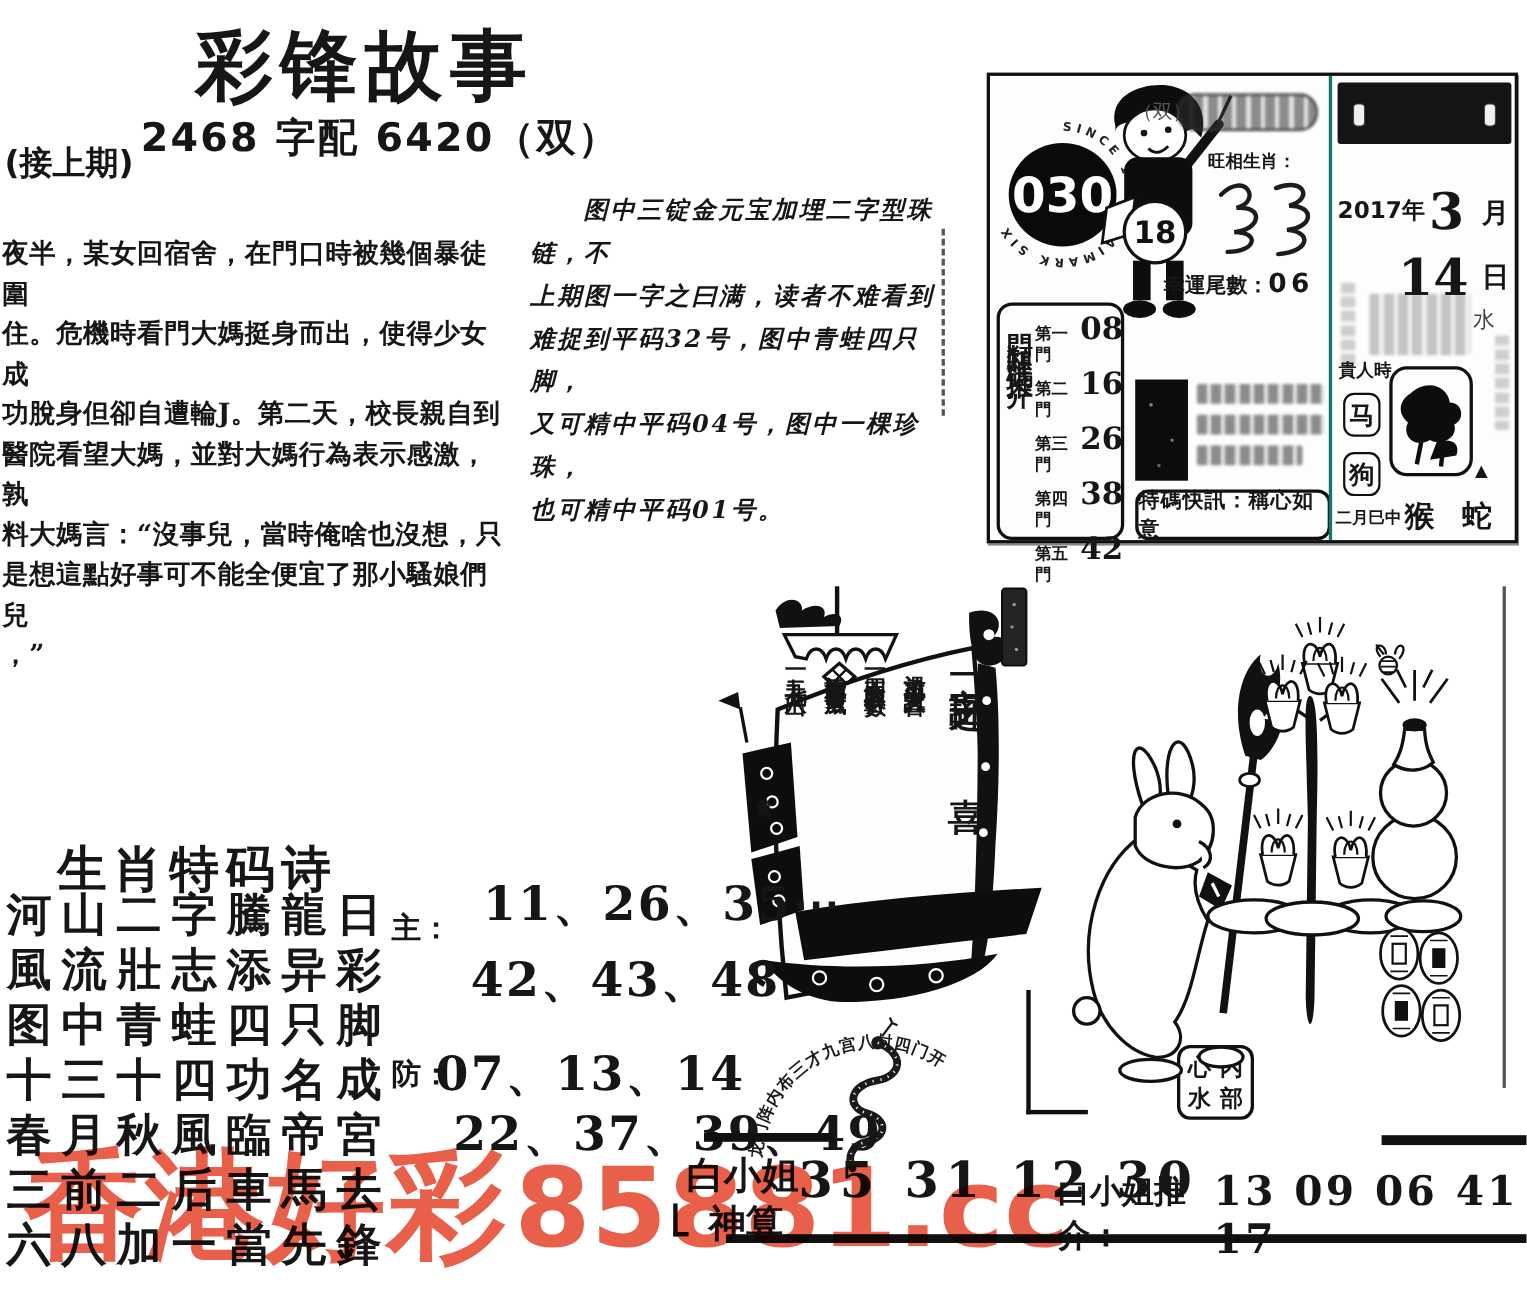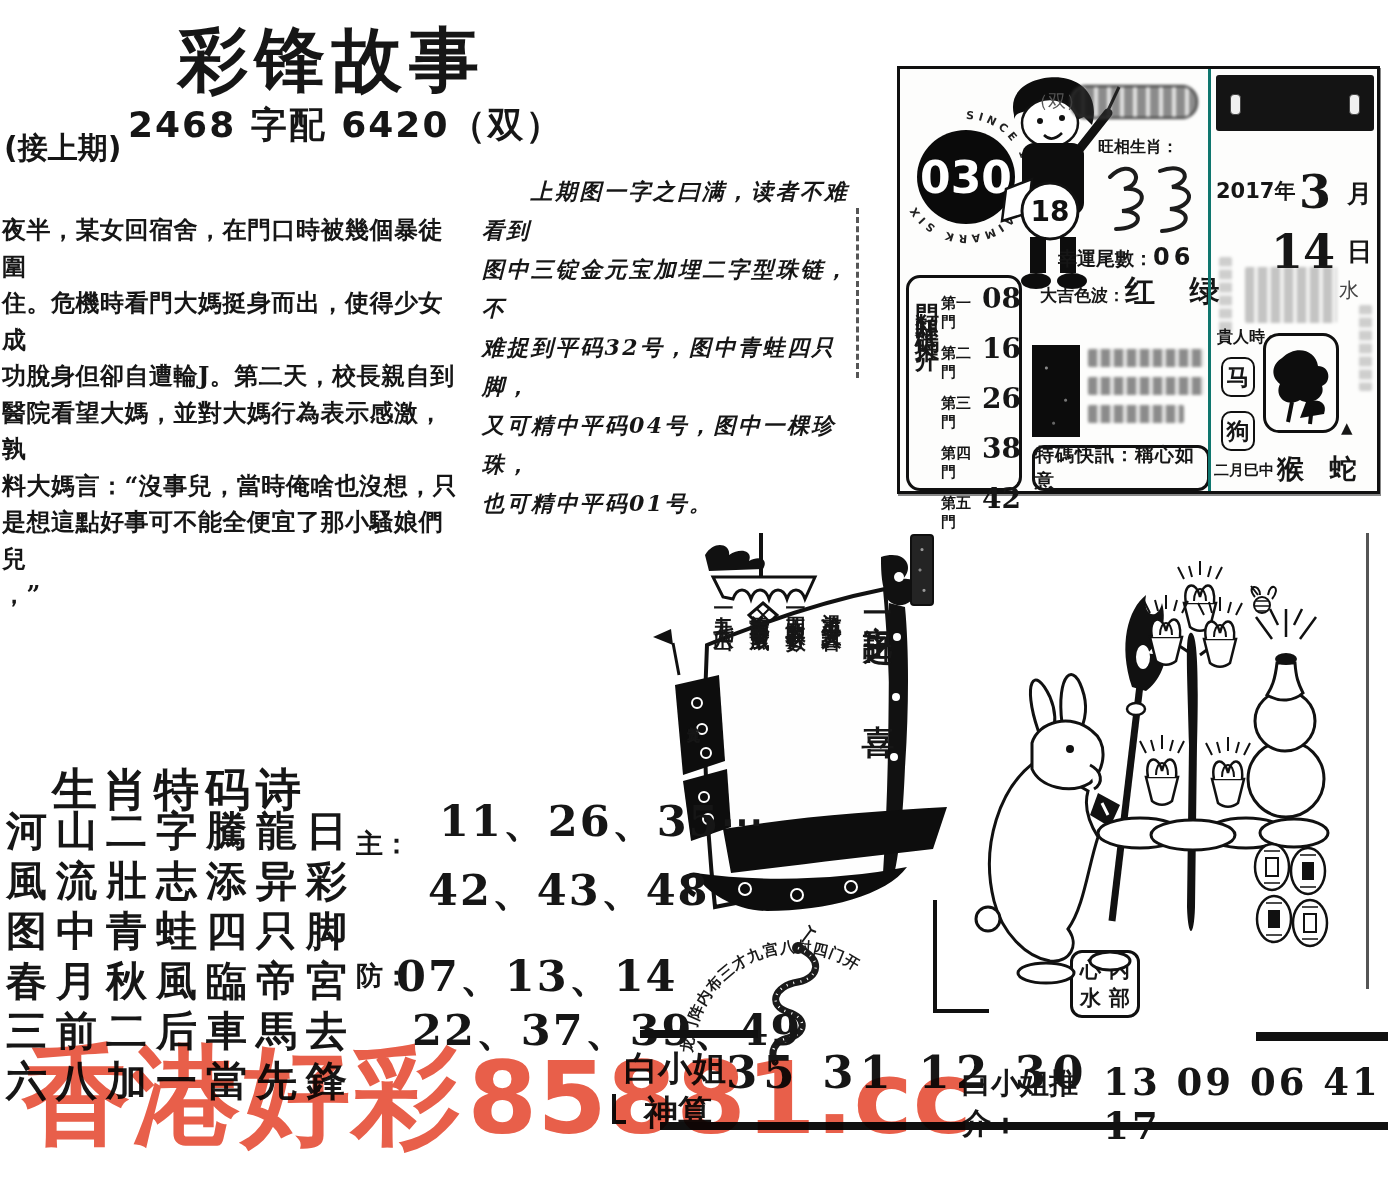--- a/index.html
+++ b/index.html
@@ -72,22 +72,22 @@
     <div class="ln">夜半，某女回宿舍，在門口時被幾個暴徒圍</div>
     <div class="ln">住。危機時看門大媽挺身而出，使得少女成</div>
     <div class="ln">功脫身但卻自遭輪J。第二天，校長親自到</div>
     <div class="ln">醫院看望大媽，並對大媽行為表示感激，孰</div>
     <div class="ln">料大媽言：“沒事兒，當時俺啥也沒想，只</div>
     <div class="ln">是想這點好事可不能全便宜了那小騷娘們兒</div>
     <div class="ln">，”</div>
   </div>
 
   <div class="abs review serif" style="left:482px;top:172px;width:385px;">
+    <div class="ln">图中三锭金元宝加埋二字型珠链，不</div>
     <div class="ln">上期图一字之曰满，读者不难看到</div>
-    <div class="ln">图中三锭金元宝加埋二字型珠链，不</div>
     <div class="ln">难捉到平码32号，图中青蛙四只脚，</div>
     <div class="ln">又可精中平码04号，图中一棵珍珠，</div>
     <div class="ln">也可精中平码01号。</div>
   </div>
   <div class="abs" style="left:856px;top:208px;height:170px;border-left:3px dashed #555;"></div>
 
   <div id="infobox" class="abs" style="left:897px;top:66px;width:483px;height:428px;">
 
     <svg class="abs" style="left:4px;top:42px;" width="125" height="135" viewBox="0 0 125 135">
       <defs>
@@ -122,23 +122,20 @@
     <div class="abs smudge" style="left:170px;top:16px;width:128px;height:34px;border:2px solid #333;border-radius:16px;"></div>
 
     <div class="abs b" style="left:198px;top:68px;font-size:16px;">旺相生肖：</div>
     <svg class="abs" style="left:202px;top:90px;filter:blur(.5px);" width="100" height="78" viewBox="0 0 100 78">
       <path d="M8,18 C30,-4 46,24 22,30 C48,28 44,50 20,52 C44,52 40,70 14,70" stroke="#1c1c1c" stroke-width="4" fill="none" stroke-linecap="round"></path>
       <path d="M58,12 C84,2 92,22 70,28 C94,28 92,48 68,50 C92,52 88,70 60,72" stroke="#1c1c1c" stroke-width="4" fill="none" stroke-linecap="round"></path>
     </svg>
 
     <div class="abs b" style="left:158px;top:174px;font-size:19px;">
       <span>幸運尾數：</span><span style="font-size:24px;letter-spacing:4px;">06</span>
-    </div>
-    <div class="abs b" style="left:140px;top:202px;font-size:17px;">
-      <span>大吉色波：</span><span style="font-size:30px;letter-spacing:12px;">红 绿</span>
     </div>
 
     <div class="abs gatebox" style="left:6px;top:206px;width:116px;height:216px;">
       <div class="abs gate-label" style="left:2px;top:6px;height:204px;">門類旺碼推介</div>
       <div class="abs" style="left:32px;top:4px;width:80px;height:206px;display:flex;flex-direction:column;justify-content:space-around;">
         <div class="gate-row">
           <span class="gate-name">第一門</span>
           <span class="gate-num">08</span>
         </div>
         <div class="gate-row">
@@ -333,20 +330,21 @@
   <div class="abs line" style="left:933px;top:900px;width:4px;height:113px;"></div>
   <div class="abs line" style="left:933px;top:1009px;width:56px;height:4px;"></div>
   <div class="abs line" style="left:1256px;top:1032px;width:132px;height:9px;"></div>
   <div class="abs" style="left:1366px;top:533px;width:3px;height:456px;background:#2a2a2a;opacity:.8;"></div>
 
   <div class="abs b" style="left:52px;top:760px;font-size:45px;letter-spacing:6px;">生肖特码诗</div>
   <div class="abs poem-lines" style="left:6px;top:806px;">
     <div>河山二字騰龍日</div>
     <div>風流壯志添异彩</div>
     <div>图中青蛙四只脚</div>
+    <div>十三十四功名成</div>
     <div>春月秋風臨帝宮</div>
     <div>三前二后車馬去</div>
     <div>六八加一當先鋒</div>
   </div>
 
   <div class="abs b" style="left:356px;top:826px;font-size:27px;">主：</div>
   <div class="abs picknum" style="left:428px;top:793px;margin-left:11px;">11、26、35⋯</div>
   <div class="abs picknum" style="left:428px;top:862px;">42、43、48</div>
   <div class="abs b" style="left:356px;top:958px;font-size:27px;">防：</div>
   <div class="abs picknum" style="left:396px;top:948px;">07、13、14</div>

